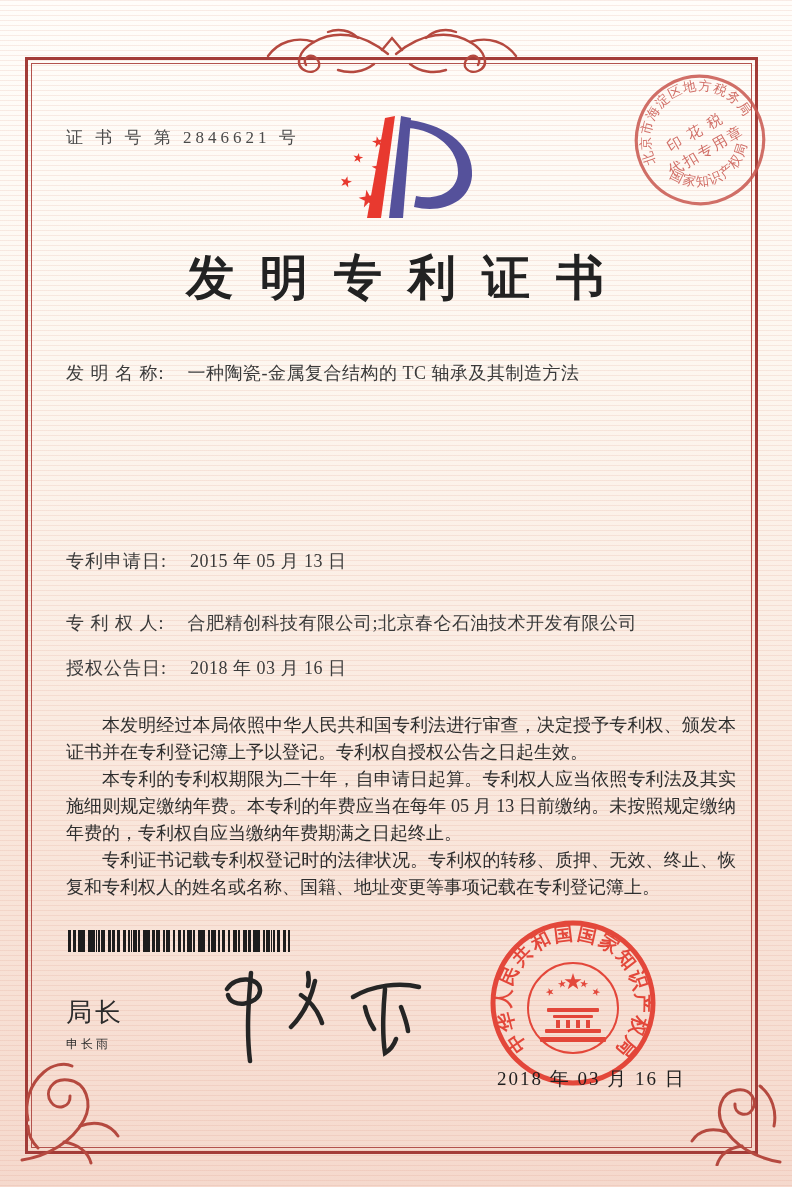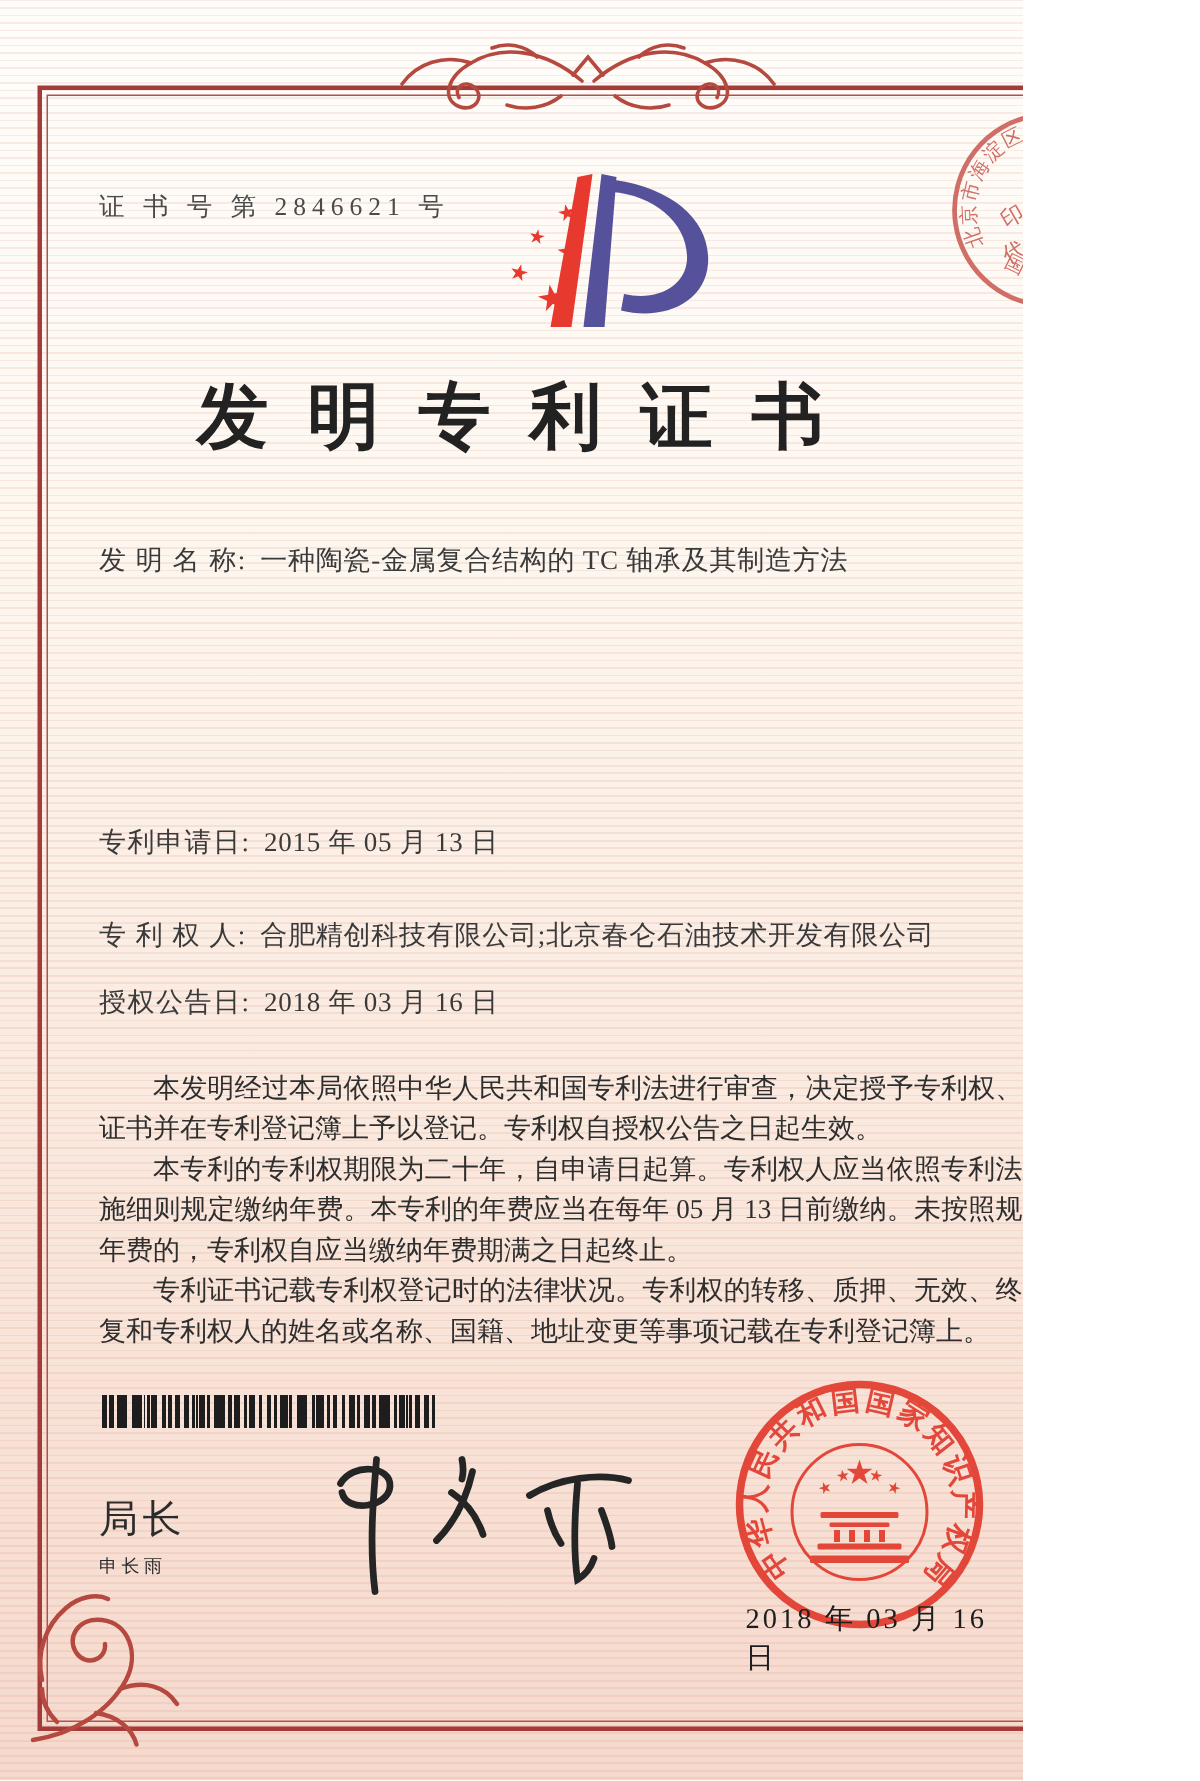--- a/index.html
+++ b/index.html
@@ -1,20 +1,20 @@
 <!DOCTYPE html>
 <html><head>
 <meta charset="utf-8">
 <style>
   * { margin:0; padding:0; box-sizing:border-box; }
   html,body { width:800px; }
   body { font-family:"Liberation Serif","DejaVu Serif",serif; }
 
   .page {
-    position:relative; width:682px; height:1187px; overflow:hidden;
+    position:relative; width:792px; height:1187px; overflow:hidden;
     background:
       repeating-linear-gradient(180deg, rgba(217,140,120,0.16) 0px, rgba(217,140,120,0.16) 1px, transparent 1px, transparent 5px),
       linear-gradient(180deg,#fffdfa 0%, #fdf7f0 30%, #f9e6db 70%, #f5d9cd 100%);
   }
 
   .frame {
     position:absolute; left:25px; top:57px; width:733px; height:1097px;
     border:3px solid #a33c38;
   }
   .frame-inner {
@@ -40,21 +40,21 @@
     position:absolute; top:246px; left:0; width:100%;
     text-align:center; font-size:48px; font-weight:600; color:#222;
     letter-spacing:26px; padding-left:24px;
   }
 
   .field-row {
     position:absolute; left:66px; right:60px;
     font-size:18px; color:#3a3a3a; white-space:nowrap;
   }
   .flabel { white-space:pre; letter-spacing:1px; }
-  .fvalue { margin-left:9px; letter-spacing:0.5px; }
+  .fvalue { margin-left:23px; letter-spacing:0.5px; }
 
   .paragraphs {
     position:absolute; left:66px; top:712px; width:670px;
     font-size:18px; line-height:27px; color:#2e2e2e;
     text-align:justify;
   }
   .paragraphs p { text-indent:2em; }
 
   .barcode {
     position:absolute; left:68px; top:930px; width:222px; height:22px;

